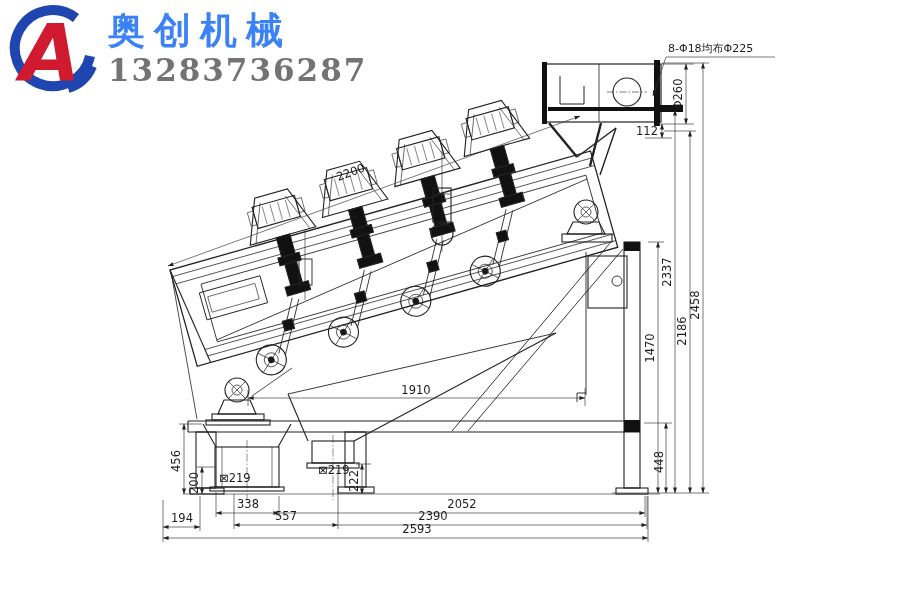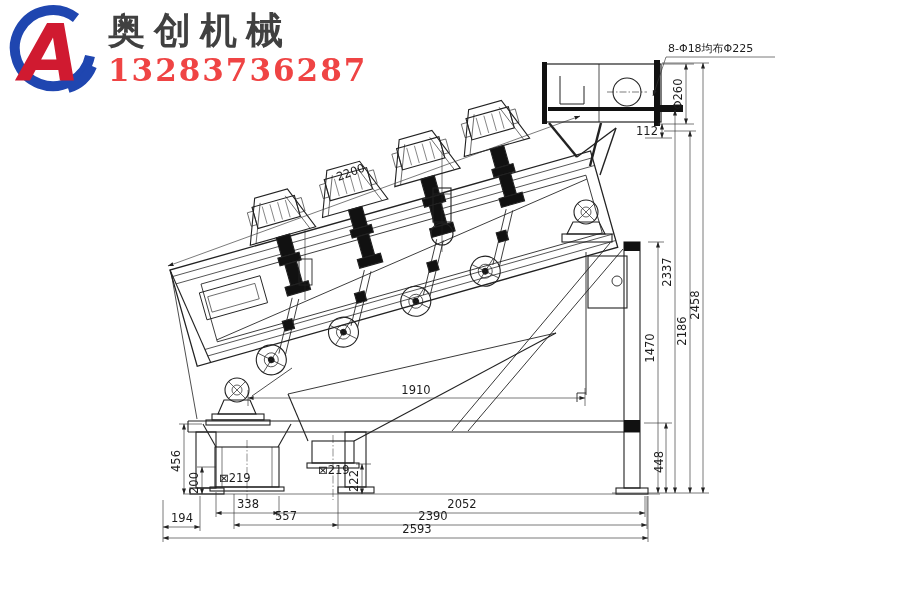--- a/index.html
+++ b/index.html
@@ -22,22 +22,22 @@
 
   <div class="logo-wrap">
     <svg width="92" height="94" viewBox="0 0 92 94">
 
       <path d="M 70 14 A 38 38 0 1 0 84 52" fill="none" stroke="#1f46b0" stroke-width="10"></path>
       <path d="M 86 62 A 38 38 0 0 1 62 84" fill="none" stroke="#1f46b0" stroke-width="10"></path>
 
       <text x="14" y="76" font-family="DejaVu Serif, Liberation Serif, serif" font-style="italic" font-weight="bold" font-size="78" fill="#d01a30">A</text>
     </svg>
     <div class="logo-text">
-      <div class="company" style="color:#404040">奥创机械</div>
-      <div class="phone" style="color:#ef4444">13283736287</div>
+      <div class="company" style="color:#3b82f6">奥创机械</div>
+      <div class="phone" style="color:#737373">13283736287</div>
     </div>
   </div>
 
   <svg width="900" height="600" viewBox="0 0 900 600" style="position:absolute;left:0;top:0;">
     <defs>
       <marker id="ae" viewBox="0 0 10 10" refX="9.5" refY="5" markerWidth="9" markerHeight="9" orient="auto-start-reverse">
         <path d="M0,1.6 L10,5 L0,8.4 z" fill="#222"></path>
       </marker>
     </defs>
 

